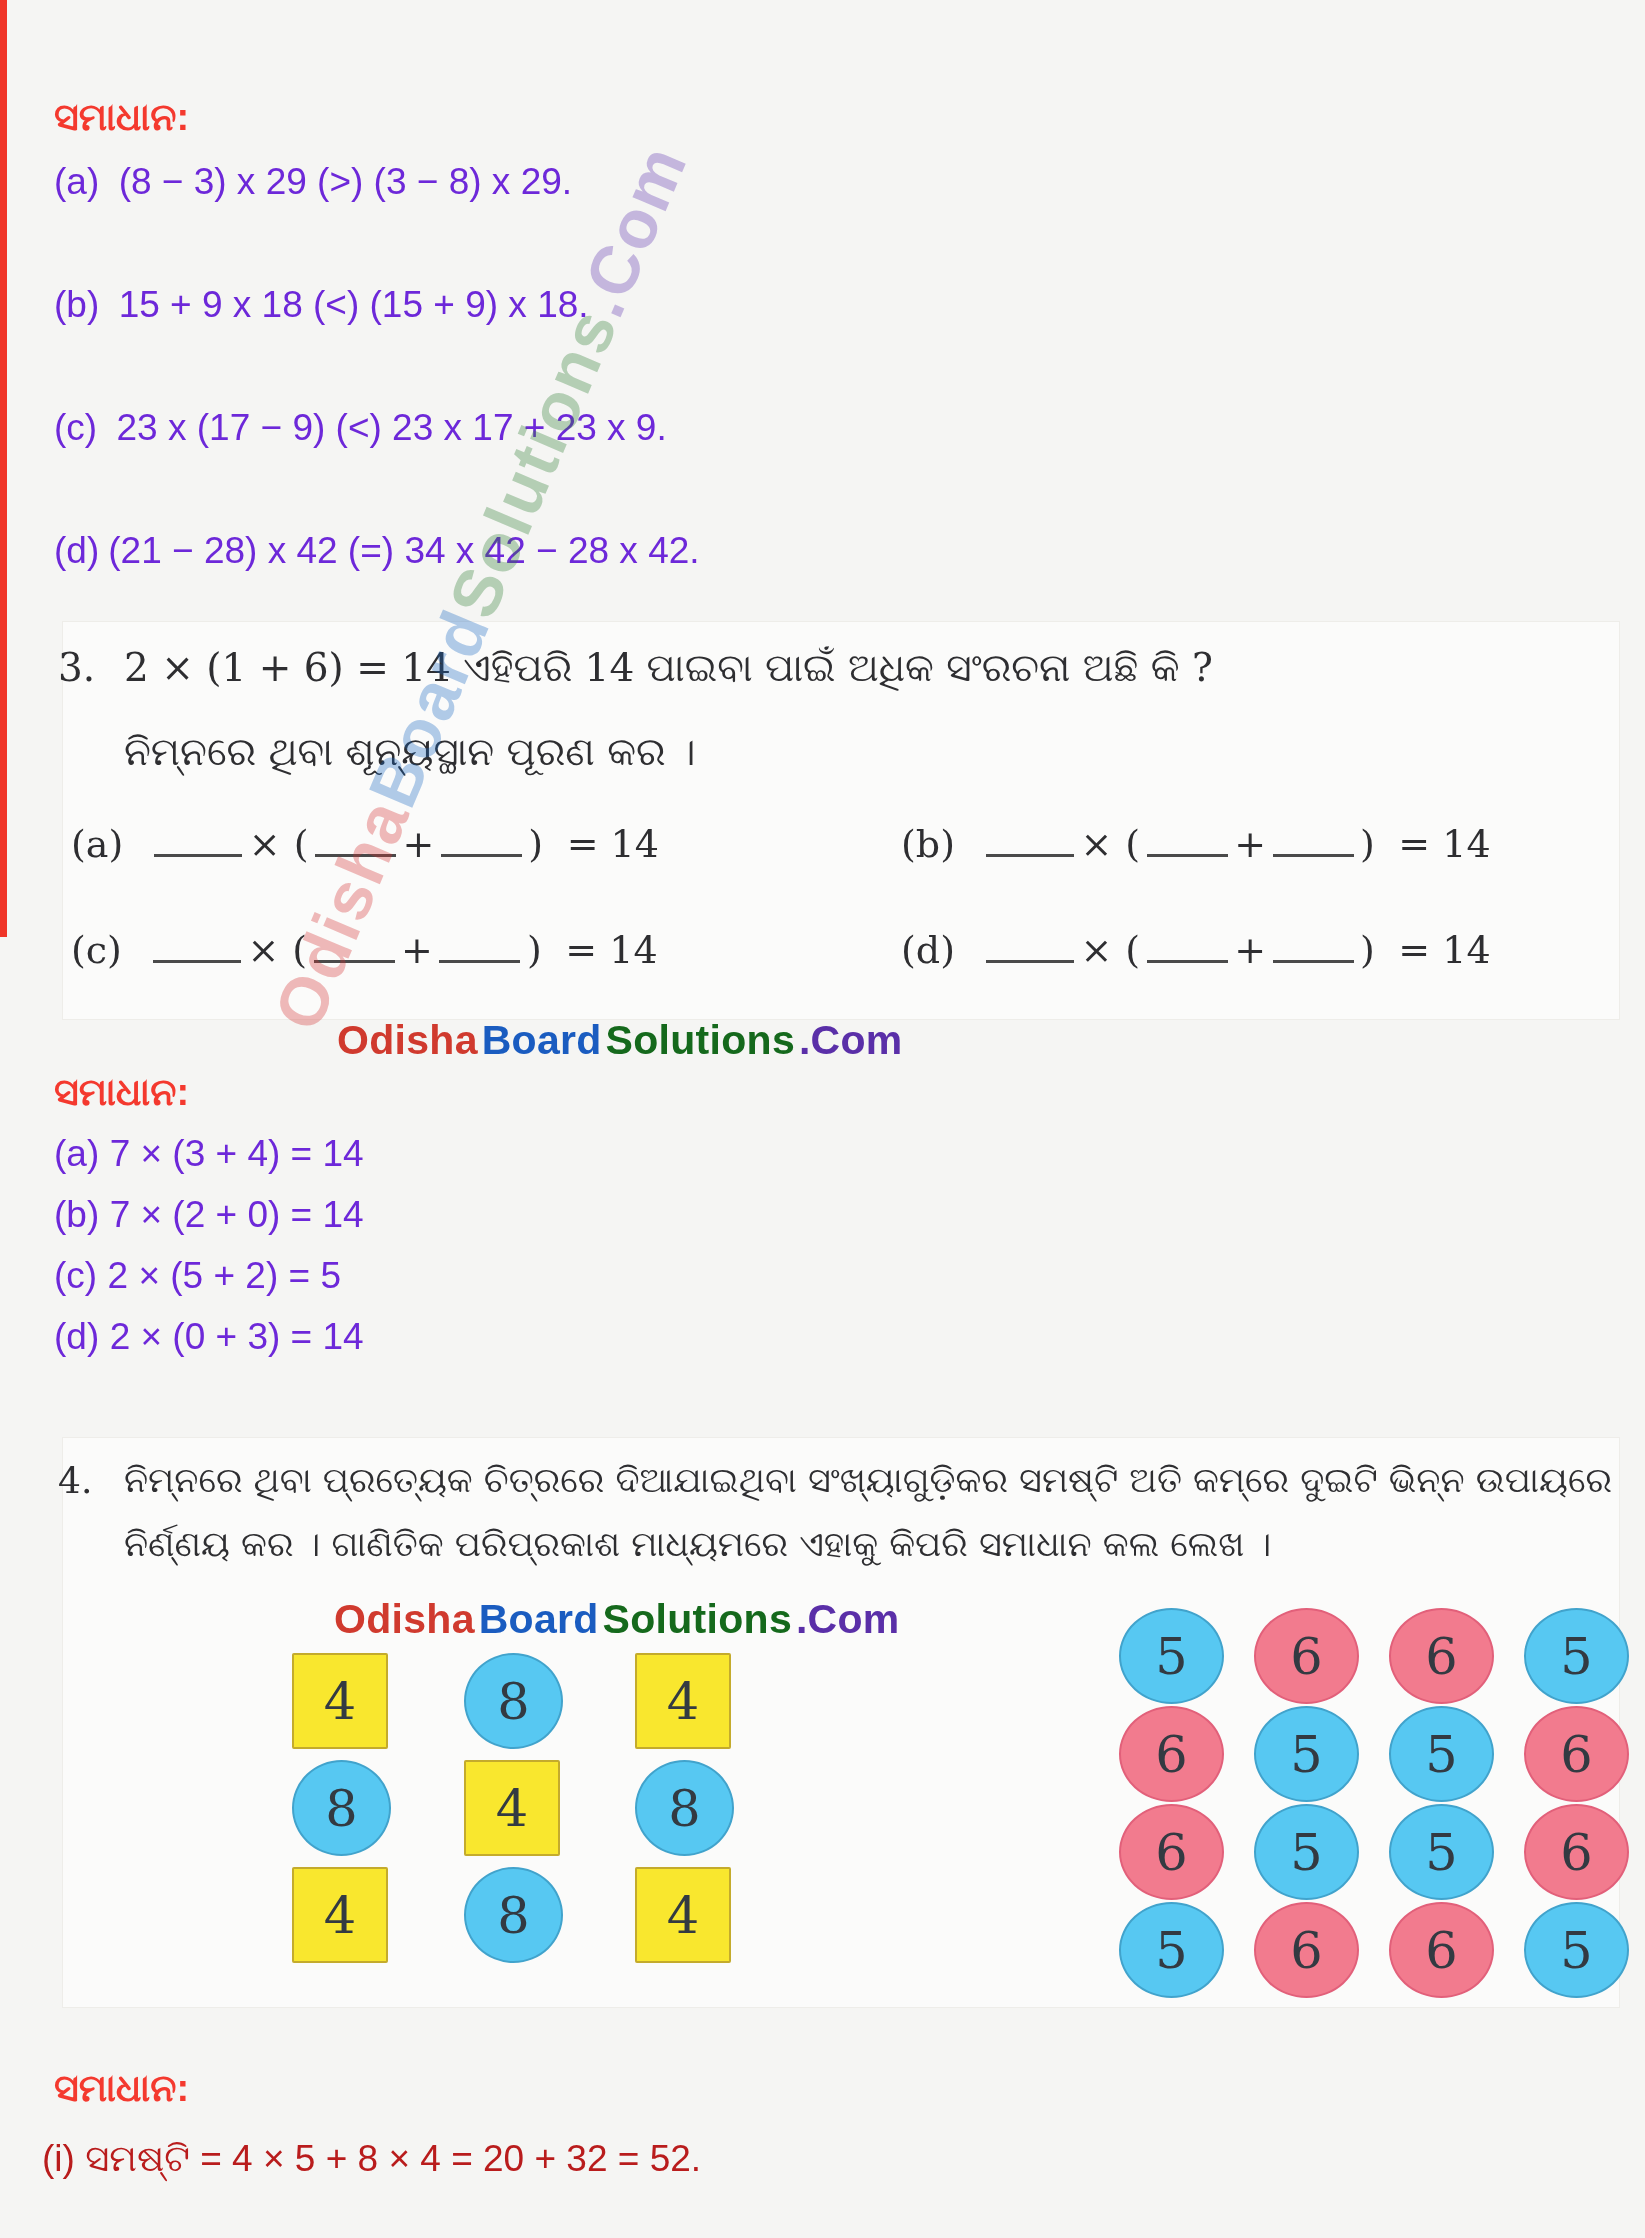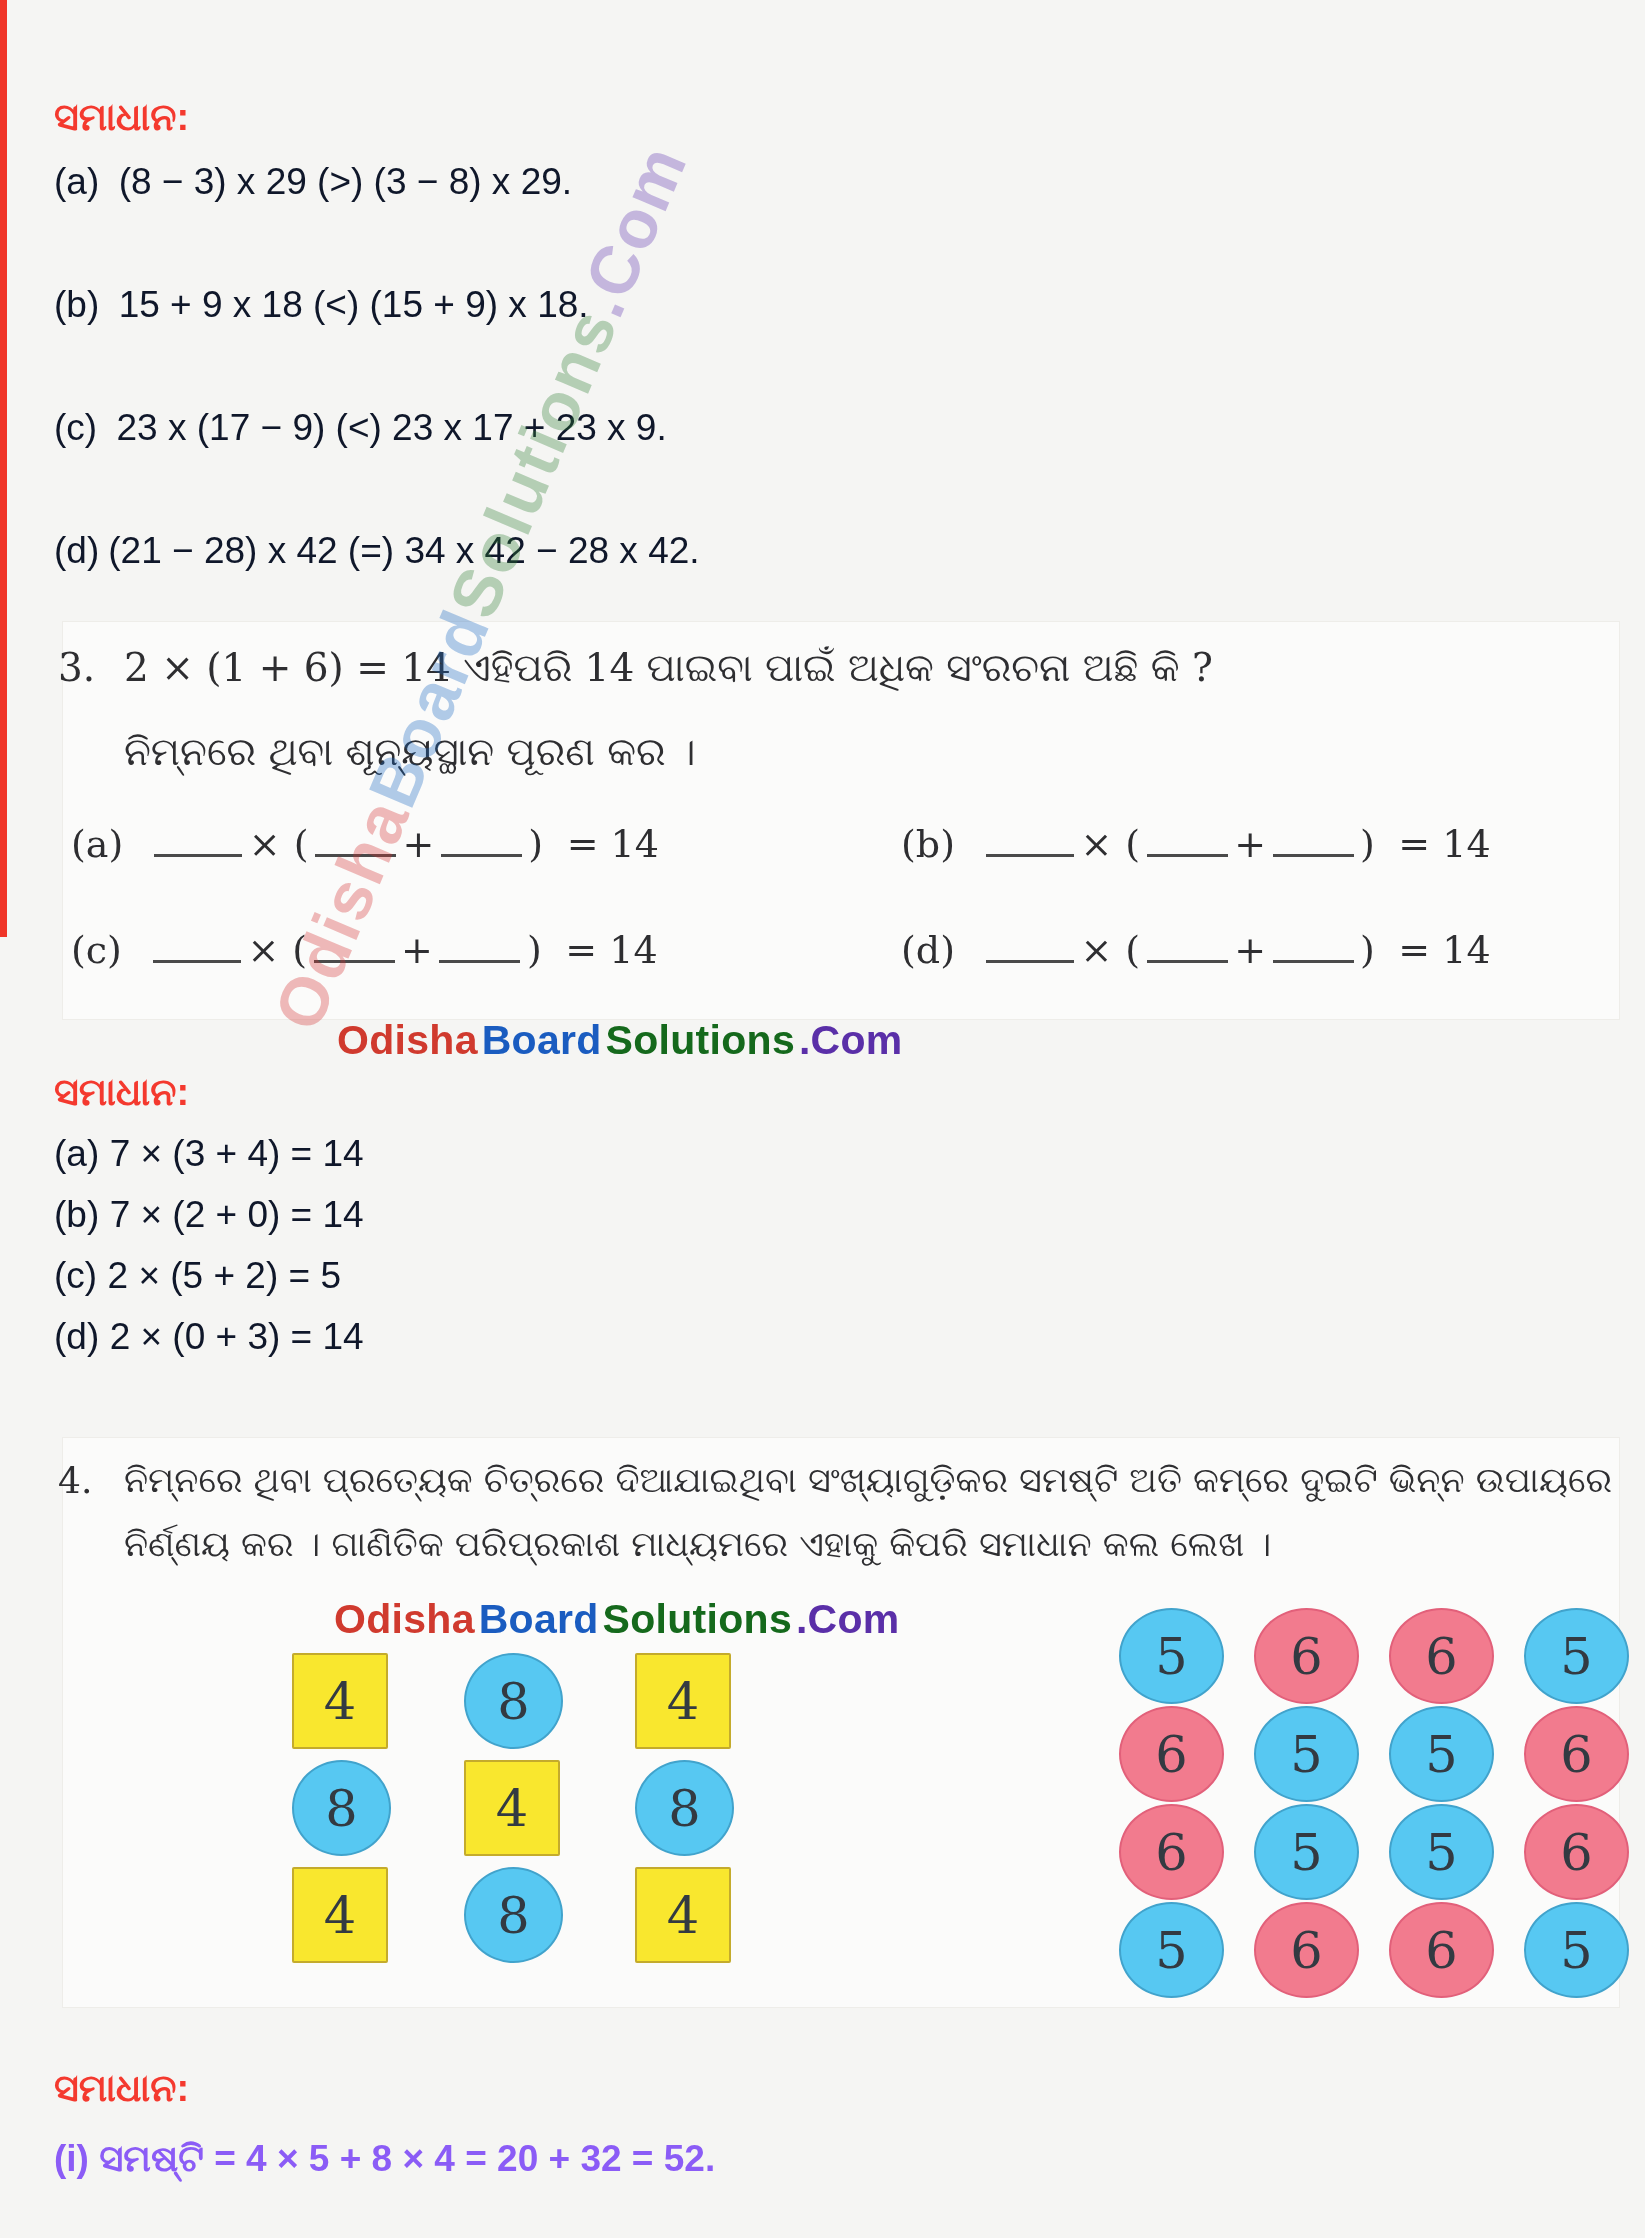--- a/index.html
+++ b/index.html
@@ -24,21 +24,21 @@
     text-align:center;white-space:nowrap;
     font-weight:bold;font-size:68px;letter-spacing:1.9px;
     opacity:0.32;z-index:5;pointer-events:none;
   }
 
   .heading-red{
     position:absolute;left:54px;
     color:#f4392e;font-weight:bold;font-size:38px;
   }
 
-  .sol-line{position:absolute;left:54px;font-size:37px;color:#0f172a;white-space:nowrap;}
+  .sol-line{position:absolute;left:54px;font-size:37px;color:#6d28d9;white-space:nowrap;}
   .sol-line .lbl{display:inline-block;margin-right:19.4px;}
 
   
   .q-serif{font-family:"DejaVu Serif","Liberation Serif",serif;color:#2e2e31;}
   .q3-num{position:absolute;left:58px;top:645px;font-size:39px;}
   .q3-line1{position:absolute;left:124px;top:645px;font-size:39px;white-space:nowrap;}
   .q3-line2{position:absolute;left:124px;top:729px;font-size:39px;white-space:nowrap;}
 
   .fill-item{position:absolute;font-size:38px;white-space:nowrap;}
   .fill-item .lbl{display:inline-block;margin-right:31px;}
@@ -62,21 +62,21 @@
   .cell{
     position:absolute;display:flex;align-items:center;justify-content:center;
     font-family:"DejaVu Serif","Liberation Serif",serif;
     font-size:51px;color:#333a42;box-sizing:border-box;
   }
   .sq{width:96px;height:96px;background:#f9e72e;border:2.6px solid #c4ab2c;border-radius:1.9px;}
   .cb{width:99px;height:96px;background:#57c8f2;border:2.6px solid #41a3cc;border-radius:50%;}
   .crb{width:105px;height:96px;background:#57c8f2;border:2.6px solid #41a3cc;border-radius:50%;}
   .crr{width:105px;height:96px;background:#f27b8e;border:2.6px solid #e2607a;border-radius:50%;}
 
-  .sol4-line{position:absolute;left:54px;top:2138px;font-size:37px;color:#8b5cf6;white-space:nowrap;font-weight:bold;}
+  .sol4-line{position:absolute;left:42px;top:2138px;font-size:37px;color:#b91c1c;white-space:nowrap;}
 </style>
 </head>
 <body>
 
 <div class="page">
 
   <div class="edge-strip"></div>
 
   <div class="panel panel-q3"></div>
   <div class="panel panel-q4"></div>

